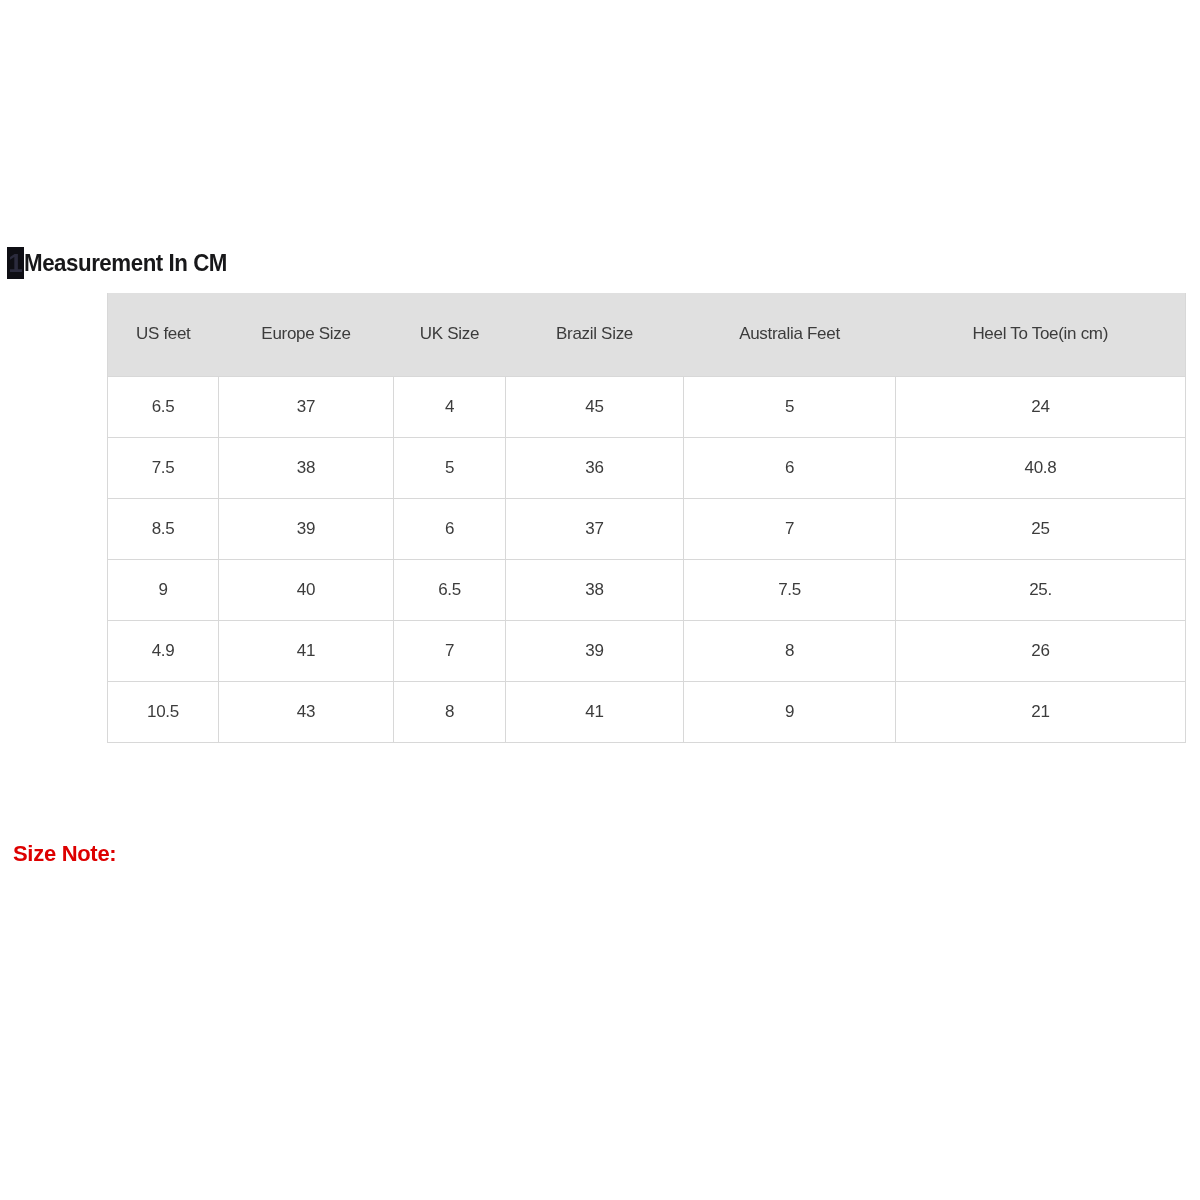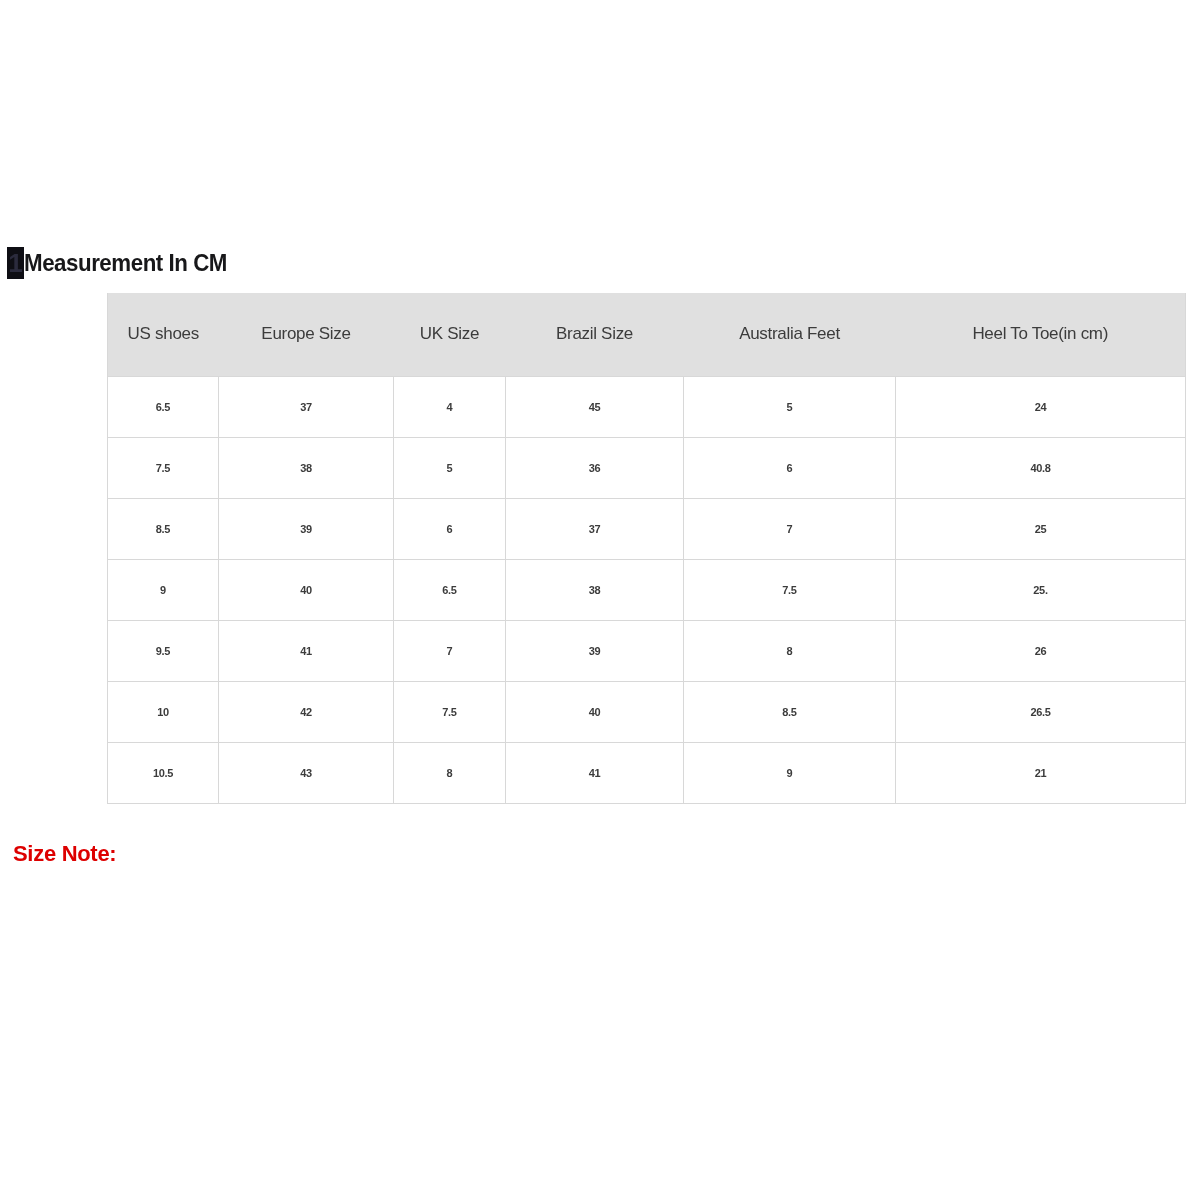--- a/index.html
+++ b/index.html
@@ -56,27 +56,26 @@
     text-align: center;
     vertical-align: middle;
     border: none;
     letter-spacing: -0.3px;
   }
   .size-table thead th:first-child { border-left: 1px solid var(--cell-border, #d8d8d8); }
   .size-table thead th:last-child  { border-right: 1px solid var(--cell-border, #d8d8d8); text-align: center; }
   .size-table tbody td {
     background: #ffffff;
     height: 61px;
-    font-size: 11px;
+    font-size: 17px;
     color: var(--cell-text, #3c3c3c);
     text-align: center;
     vertical-align: middle;
     border: 1px solid var(--cell-border, #d8d8d8);
     letter-spacing: -0.3px;
-    font-weight: bold;
   }
 
   
   .note {
     position: absolute;
     left: 13px; top: 841px;
   }
   .note-heading {
     color: var(--note-heading, #dd0000);
     font-weight: bold;
@@ -106,21 +105,21 @@
   <colgroup>
     <col style="width:111px">
     <col style="width:175px">
     <col style="width:112px">
     <col style="width:178px">
     <col style="width:212px">
     <col style="width:290px">
   </colgroup>
   <thead>
     <tr>
-        <th>US shoes</th>
+        <th>US feet</th>
         <th>Europe Size</th>
         <th>UK Size</th>
         <th>Brazil Size</th>
         <th>Australia Feet</th>
         <th>Heel To Toe(in cm)</th>
       </tr>
   </thead>
   <tbody>
       <tr>
         <td>6.5</td>
@@ -148,34 +147,26 @@
       </tr>
       <tr>
         <td>9</td>
         <td>40</td>
         <td>6.5</td>
         <td>38</td>
         <td>7.5</td>
         <td>25.</td>
       </tr>
       <tr>
-        <td>9.5</td>
+        <td>4.9</td>
         <td>41</td>
         <td>7</td>
         <td>39</td>
         <td>8</td>
         <td>26</td>
-      </tr>
-      <tr>
-        <td>10</td>
-        <td>42</td>
-        <td>7.5</td>
-        <td>40</td>
-        <td>8.5</td>
-        <td>26.5</td>
       </tr>
       <tr>
         <td>10.5</td>
         <td>43</td>
         <td>8</td>
         <td>41</td>
         <td>9</td>
         <td>21</td>
       </tr>
     </tbody>

